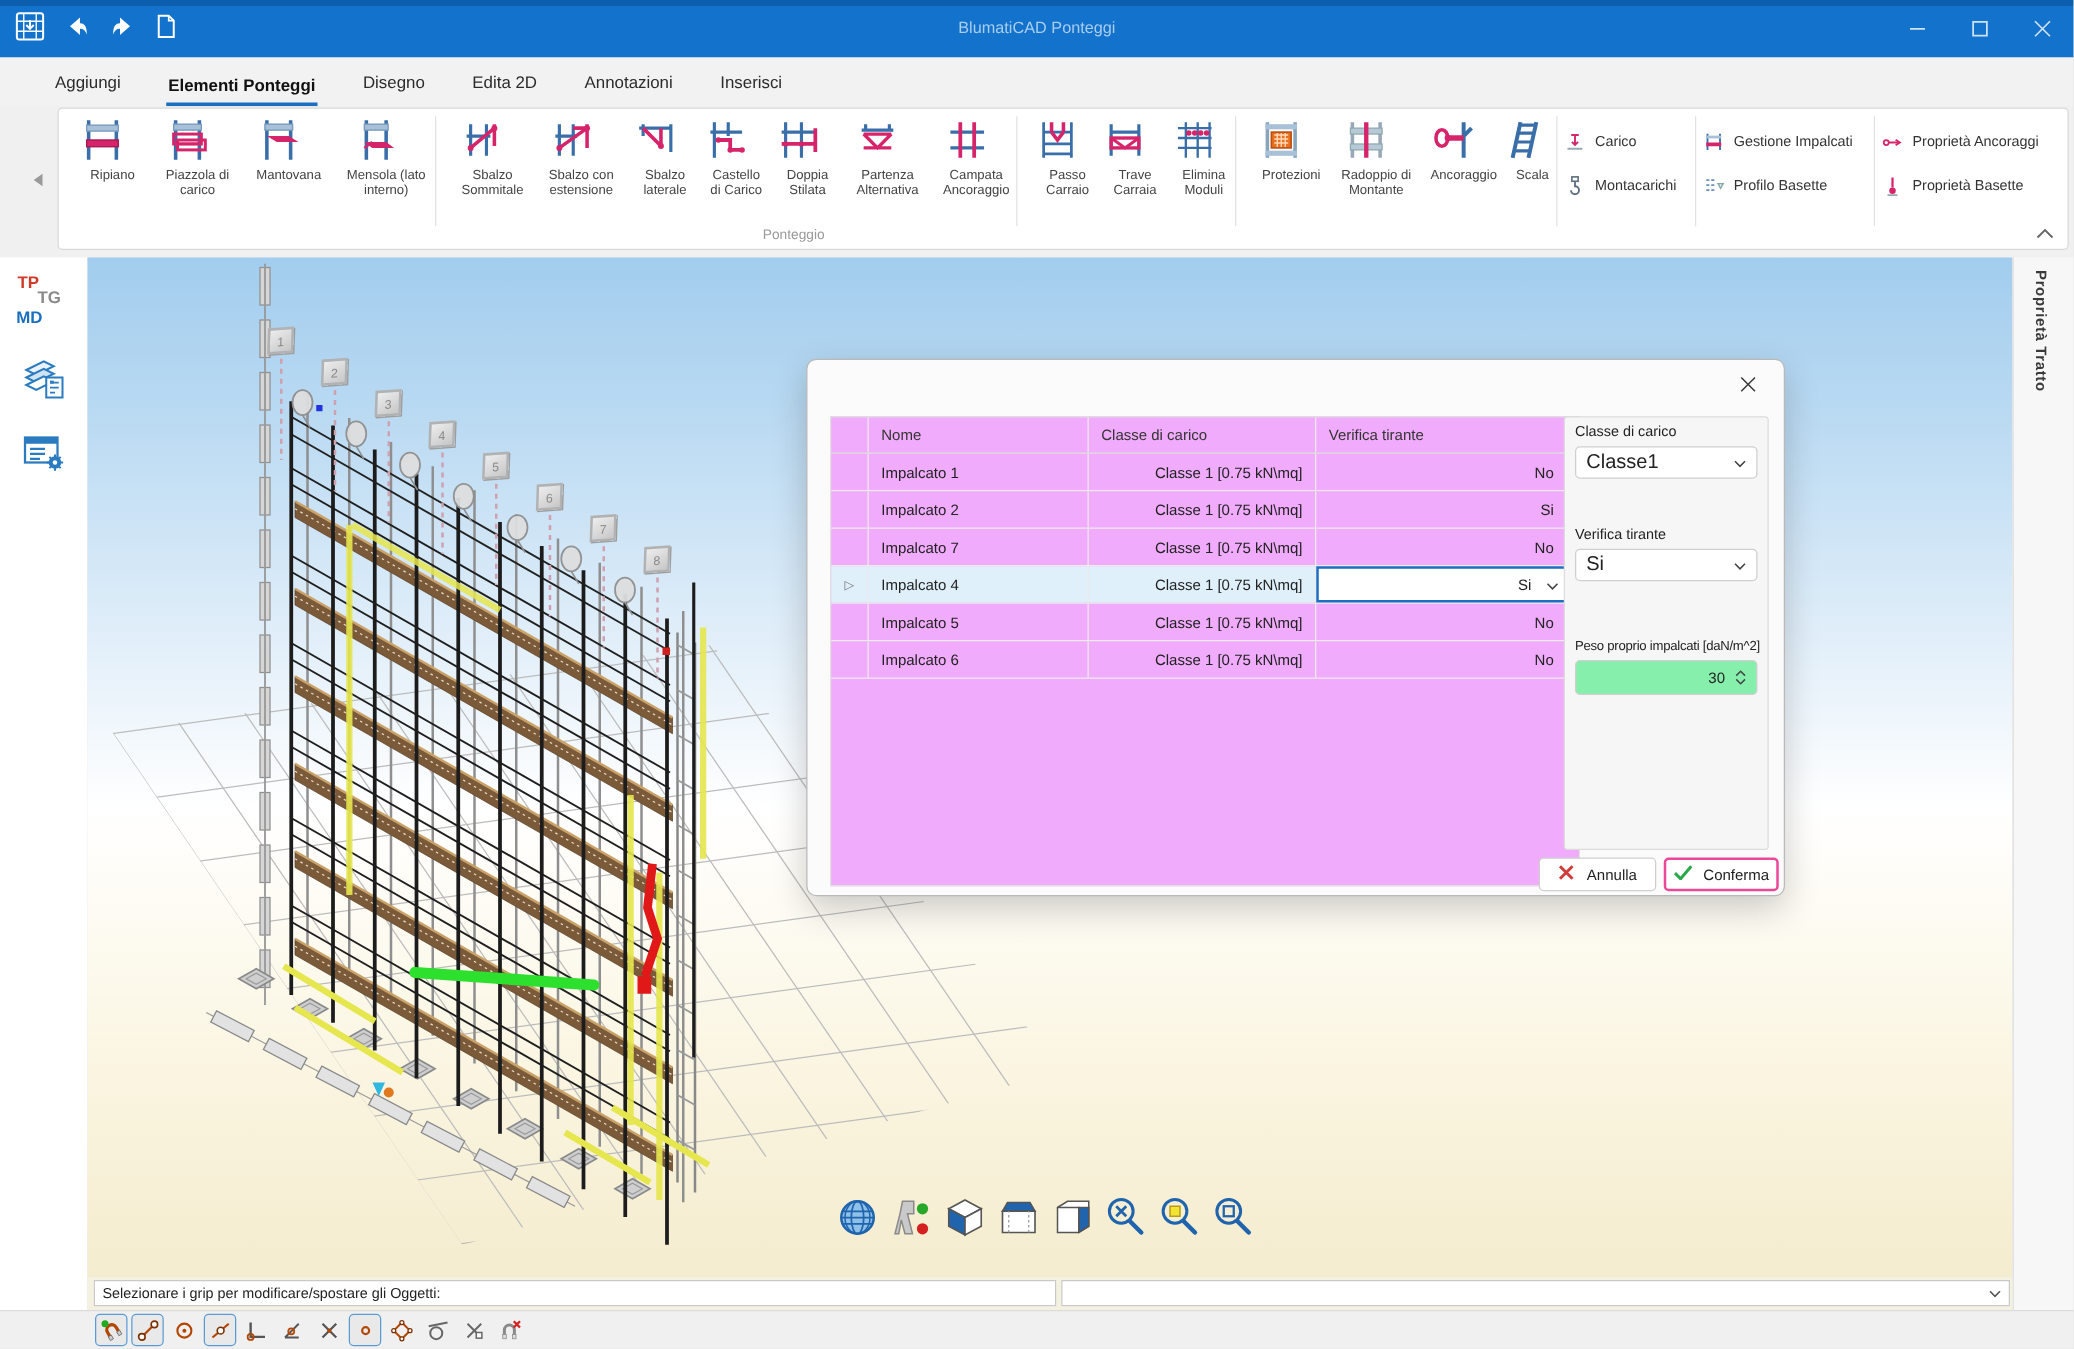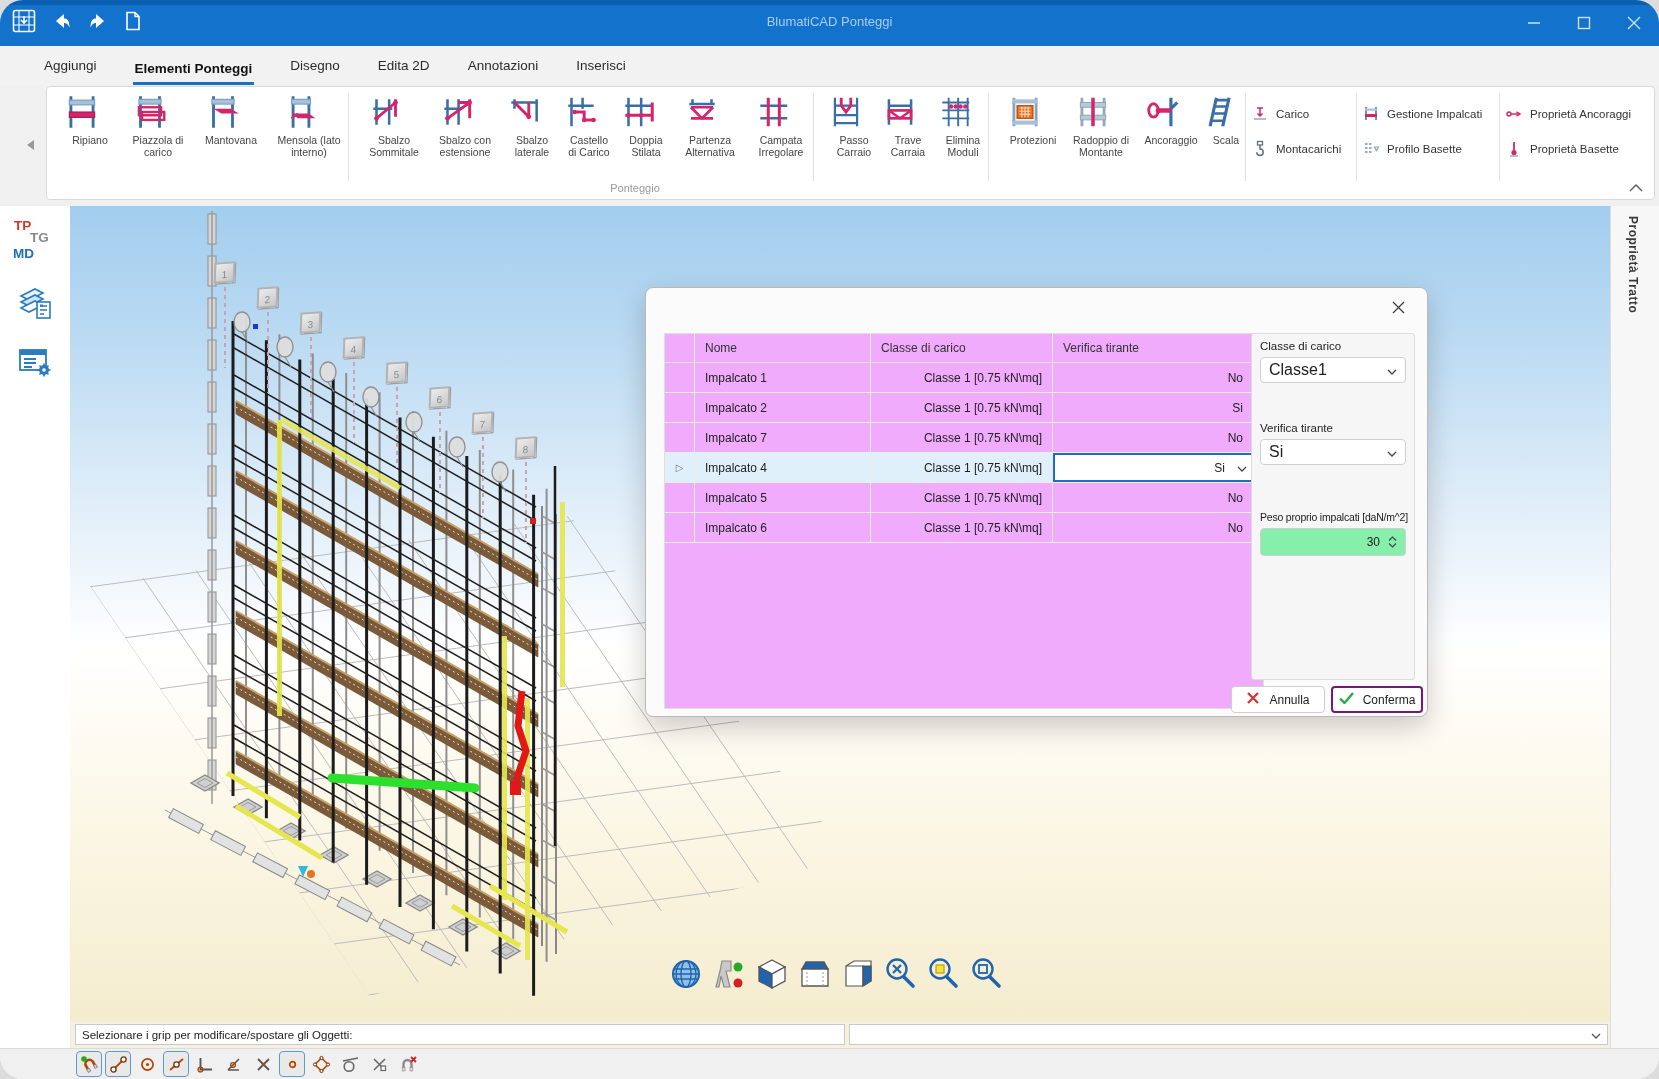--- a/index.html
+++ b/index.html
@@ -1,16 +1,16 @@
 <!DOCTYPE html>
 <html><head>
 <meta charset="utf-8">
 <style>
   html,body{margin:0;padding:0;background:#dcdcdc;font-family:"Liberation Sans",sans-serif;}
-  .app{position:relative;width:1659px;height:1079px;background:#f0f0f0;overflow:hidden;border-radius:23px;}
+  .app{position:relative;width:1659px;height:1079px;background:#f0f0f0;overflow:hidden;}
 
   
   .titlebar{position:absolute;left:0;top:0;width:1659px;height:46px;
     background:linear-gradient(180deg,#0c5fae 0 5px,#1272cc 5px);}
   .tb-left{position:absolute;left:12px;top:9px;display:flex;align-items:center;gap:16px;}
   .tb-title{position:absolute;left:0;right:0;top:14px;text-align:center;color:#a9cdee;font-size:13px;}
   .tb-ctrls{position:absolute;right:0;top:0;height:46px;display:flex;}
   .tb-btn{width:50px;height:46px;display:flex;align-items:center;justify-content:center;color:#cfe2f4;}
 
   
@@ -84,21 +84,21 @@
   .pselect{height:24px;margin-top:5px;background:#fff;border:1px solid #cfcfcf;border-radius:4px;
     display:flex;align-items:center;justify-content:space-between;padding:0 8px;font-size:16px;color:#222;}
   .pspin{height:26px;margin-top:5px;background:#86efac;border:1px solid #cfcfcf;border-radius:4px;
     display:flex;align-items:center;justify-content:flex-end;gap:8px;padding:0 8px;font-size:12px;color:#222;}
   .spinner{display:flex;flex-direction:column;gap:2px;}
   .gap1{height:39px;} .gap2{height:46px;}
   .peso-label{font-size:10.5px;letter-spacing:-0.2px;white-space:nowrap;color:#222;}
   .dbtn{position:absolute;top:398px;height:27px;border-radius:4px;background:#fff;border:1px solid #cfcfcf;
     display:flex;align-items:center;justify-content:center;gap:9px;font-size:12px;color:#222;box-sizing:border-box;}
   .dbtn.annulla{left:585px;width:94px;}
-  .dbtn.conferma{left:685px;width:92px;border:2px solid #701a75;}
+  .dbtn.conferma{left:685px;width:92px;border:2px solid #ec4899;}
 
   
   .cmdbar{position:absolute;left:70px;top:1022px;width:1540px;height:26px;background:#f4f1e0;}
   .cmdfield{position:absolute;top:2px;height:21px;background:#fff;border:1px solid #c9c9c9;box-sizing:border-box;
     font-size:11.5px;color:#222;font-family:"Liberation Sans",sans-serif;padding:0 6px;}
   .cmd1{left:5px;width:770px;}
   .cmd2{left:779px;width:759px;display:flex;align-items:center;justify-content:flex-end;}
   .snapbar{position:absolute;left:0;top:1048px;width:1659px;height:31px;background:#f0f0f0;border-top:1px solid #dcdcdc;}
   .snaprow{position:absolute;left:76px;top:2px;display:flex;gap:3px;}
   .snap-btn{width:26px;height:26px;border:1px solid transparent;border-radius:4px;display:flex;align-items:center;justify-content:center;box-sizing:border-box;}
@@ -248,21 +248,21 @@
               <path d="M4 7h16M6 4v3M18 4v3" stroke="#3a6ea8" stroke-width="1.6" fill="none"></path>
               <path d="M5 9h14M5 16h14M5 9l7 7 7-7" stroke="#d6246a" stroke-width="1.7" fill="none"></path>
             </svg></span>
           <span class="rlab">Partenza Alternativa</span>
         </div>
       <div class="ritem" style="width:70px">
           <span class="ric"><svg viewBox="0 0 24 24">
               <path d="M4 8h17M4 16h17" stroke="#3a6ea8" stroke-width="1.6" fill="none"></path>
               <path d="M9 3v18M16 3v18" stroke="#d6246a" stroke-width="1.9" fill="none"></path>
             </svg></span>
-          <span class="rlab">Campata Irregolare</span>
+          <span class="rlab">Campata Ancoraggio</span>
         </div>
       <div class="rdiv"></div>
       <div class="ritem" style="width:54px">
           <span class="ric"><svg viewBox="0 0 24 24">
               <path d="M5 3v18M19 3v18M5 8h14M5 14h14M5 19h14" stroke="#3a6ea8" stroke-width="1.4" fill="none"></path>
               <path d="M9 8l3 4 3-4M9 3v5M15 3v5" stroke="#d6246a" stroke-width="1.8" fill="none"></path>
             </svg></span>
           <span class="rlab">Passo Carraio</span>
         </div>
       <div class="ritem" style="width:54px">

